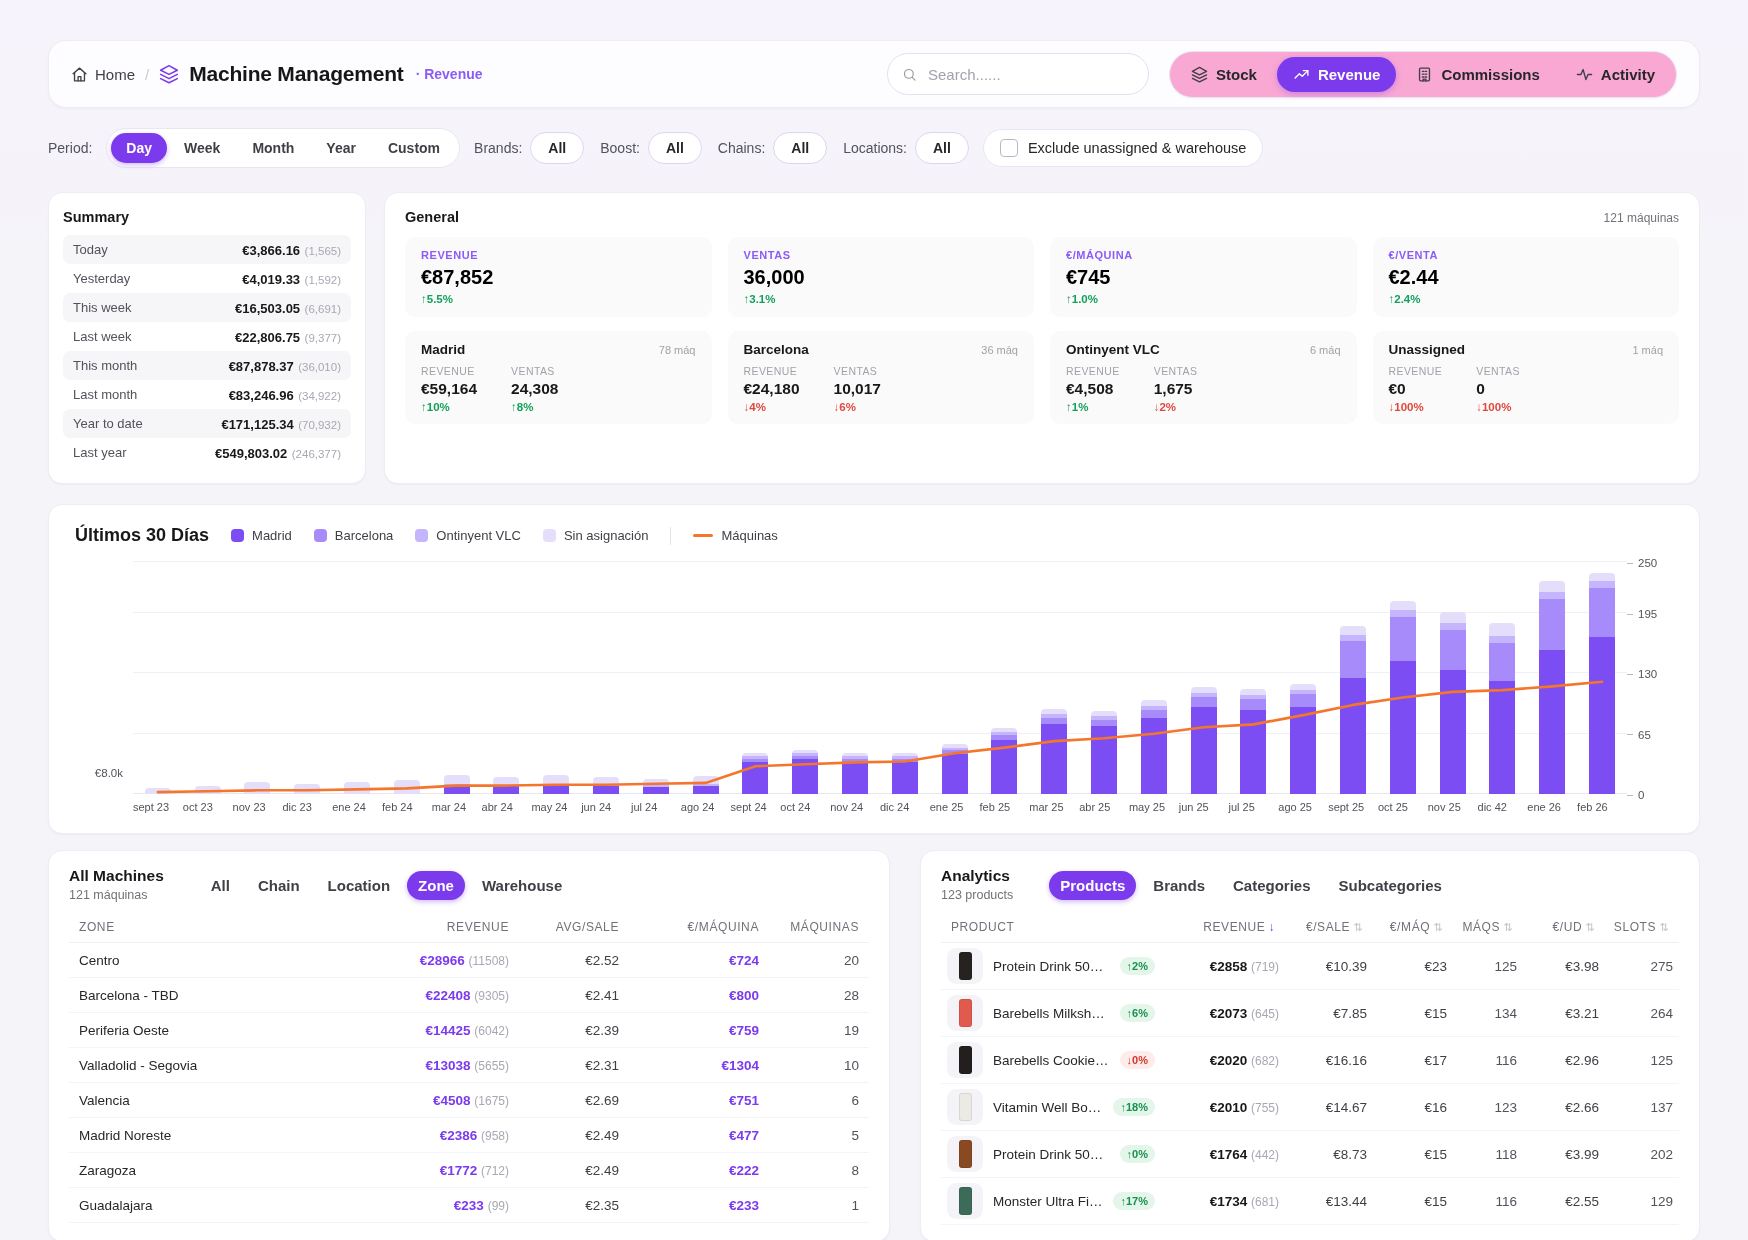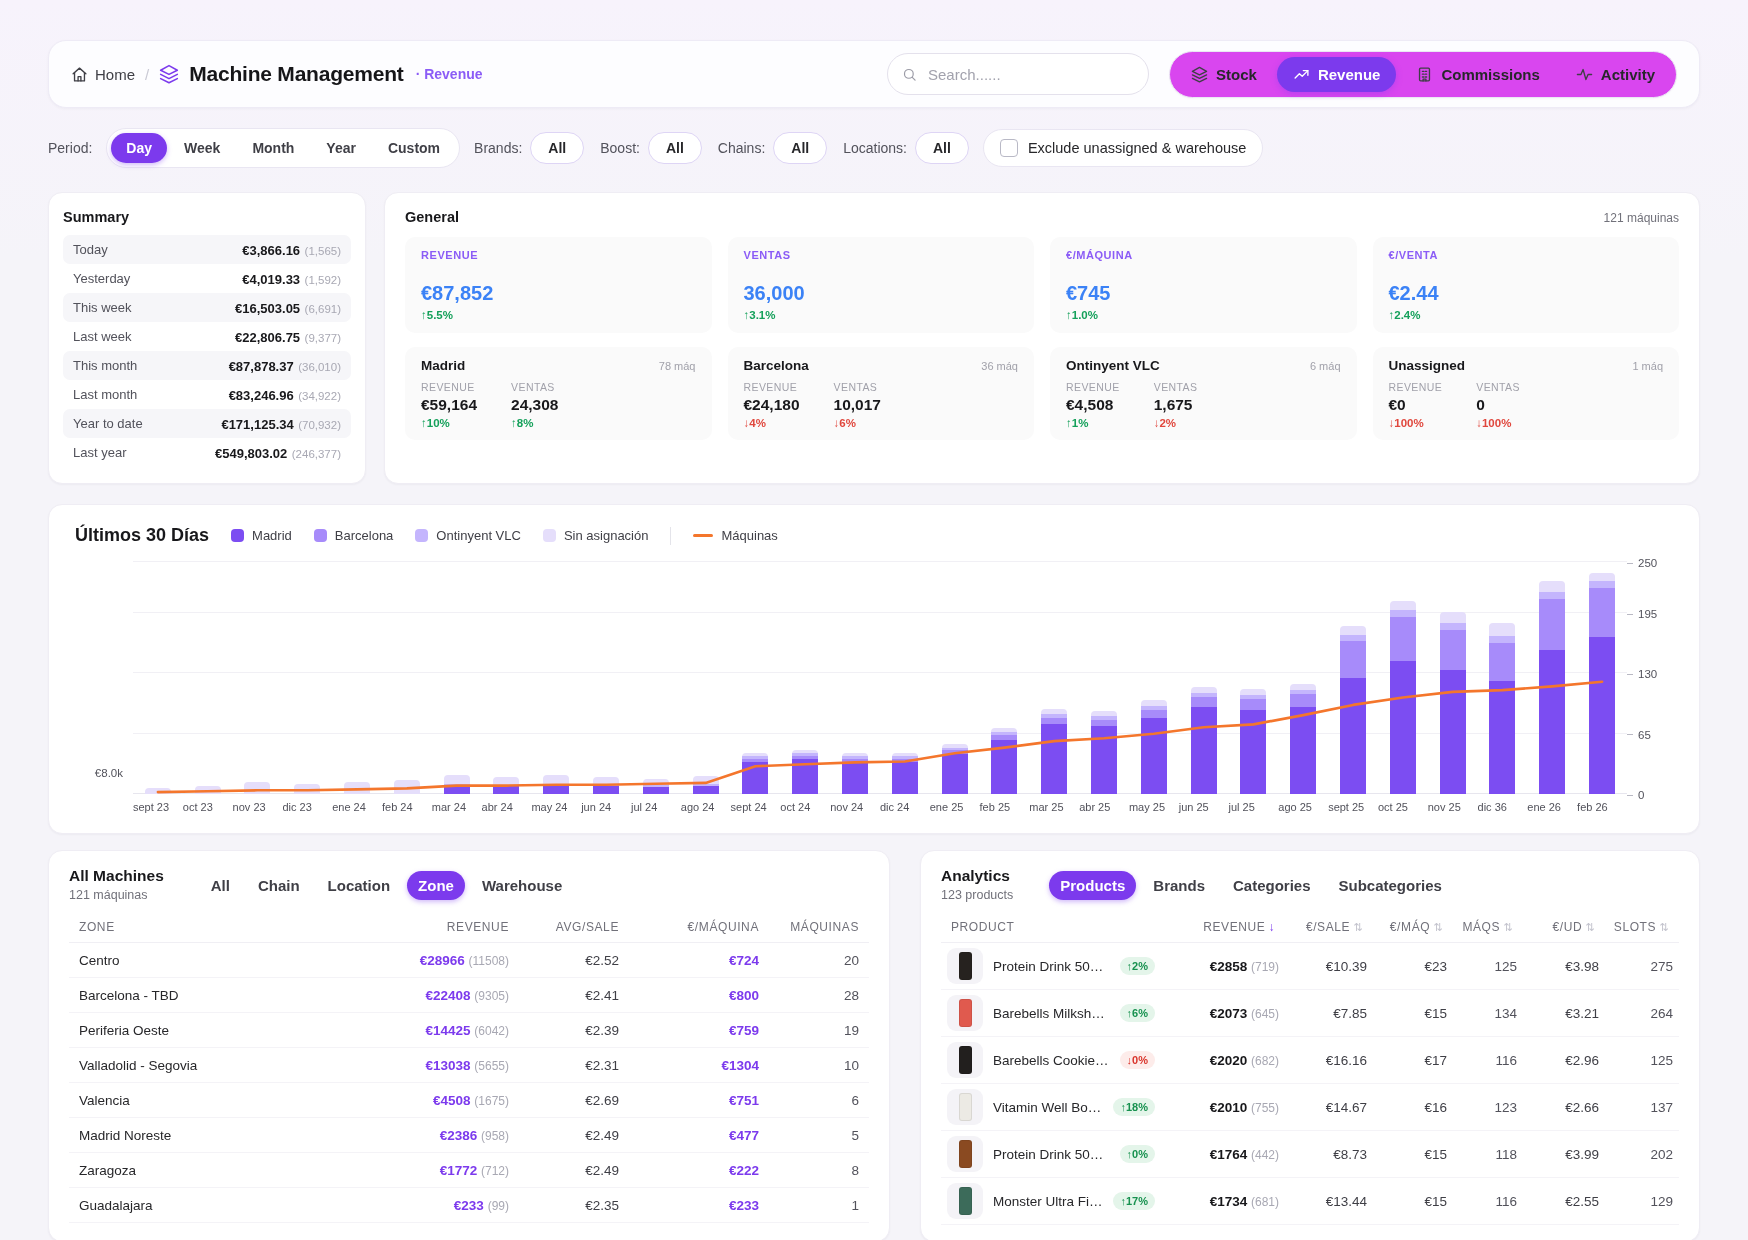--- a/index.html
+++ b/index.html
@@ -26,21 +26,21 @@
   .title-layers{color:#7c3aed;display:flex;align-items:center;}
   .page-title{font-size:21px;font-weight:700;margin:0;color:#161619;letter-spacing:-.01em;}
   .page-sub{font-size:14px;font-weight:600;color:#8b5cf6;margin-left:2px;}
   .search{
     margin-left:auto;display:flex;align-items:center;gap:9px;width:232px;height:40px;
     border:1px solid #e4e1ec;border-radius:999px;background:#fff;padding:0 14px;color:#9b9ba6;
   }
   .search input{border:none;outline:none;font-size:15px;color:#3f3f46;width:100%;background:transparent;font-family:inherit;}
   .search input::placeholder{color:#a2a2ad;}
   .navgroup{
-    margin-left:20px;display:flex;align-items:center;gap:4px;background:#d946ef;
+    margin-left:20px;display:flex;align-items:center;gap:4px;background:#f9a8d4;
     border:1px solid #eae7f3;border-radius:999px;padding:5px;box-shadow:0 1px 2px rgba(24,24,40,.03);
   }
   .navbtn{
     display:flex;align-items:center;gap:8px;border:none;background:transparent;border-radius:999px;
     padding:9px 16px;font-size:15px;font-weight:600;color:#27272a;cursor:pointer;font-family:inherit;
   }
   .navbtn .icon{color:#3f3f46;}
   .navbtn.active{background:#7c3aed;color:#fff;box-shadow:0 2px 6px rgba(124,58,237,.35);}
   .navbtn.active .icon{color:#fff;}
 
@@ -66,21 +66,21 @@
   .srow.alt{background:#f6f6f9;}
   .slabel{font-size:13px;color:#52525b;}
   .sval{font-size:13px;font-weight:700;color:#18181b;}
   .scount{font-size:11.5px;color:#a8a8b3;}
   .general-card{flex:1;padding:16px 20px;}
   .gen-head{display:flex;align-items:baseline;justify-content:space-between;}
   .gen-note{font-size:12px;color:#71717a;}
   .kpirow{display:flex;gap:16px;margin-top:12px;}
   .kpi{flex:1;background:#fafafa;border-radius:10px;padding:12px 16px;}
   .kpi-label{font-size:11px;font-weight:700;color:#8b5cf6;letter-spacing:.05em;}
-  .kpi-value{font-size:20px;font-weight:700;color:#3b82f6;margin-top:21px;}
+  .kpi-value{font-size:20px;font-weight:700;color:#000000;margin-top:5px;}
   .kpi-change{font-size:11.5px;font-weight:700;margin-top:4px;}
   .up{color:#14a05a;}
   .down{color:#e0473d;}
   .cityrow{display:flex;gap:16px;margin-top:14px;}
   .citycard{flex:1;background:#fafafa;border-radius:10px;padding:11px 16px;}
   .cityhead{display:flex;align-items:baseline;justify-content:space-between;}
   .cityname{font-size:13.5px;font-weight:700;color:#18181b;}
   .citymaq{font-size:11px;color:#a1a1aa;}
   .citycols{display:flex;gap:34px;margin-top:8px;}
   .mlabel{font-size:10.5px;color:#a1a1aa;letter-spacing:.04em;}
@@ -715,21 +715,21 @@
           <span class="xlabel">feb 25</span>
           <span class="xlabel">mar 25</span>
           <span class="xlabel">abr 25</span>
           <span class="xlabel">may 25</span>
           <span class="xlabel">jun 25</span>
           <span class="xlabel">jul 25</span>
           <span class="xlabel">ago 25</span>
           <span class="xlabel">sept 25</span>
           <span class="xlabel">oct 25</span>
           <span class="xlabel">nov 25</span>
-          <span class="xlabel">dic 36</span>
+          <span class="xlabel">dic 42</span>
           <span class="xlabel">ene 26</span>
           <span class="xlabel">feb 26</span>
         </div>
     </section>
 
     <div class="row3">
       <section class="card machines-card">
         <div class="tbl-head">
           <div>
             <div class="tbl-title">All Machines</div>

